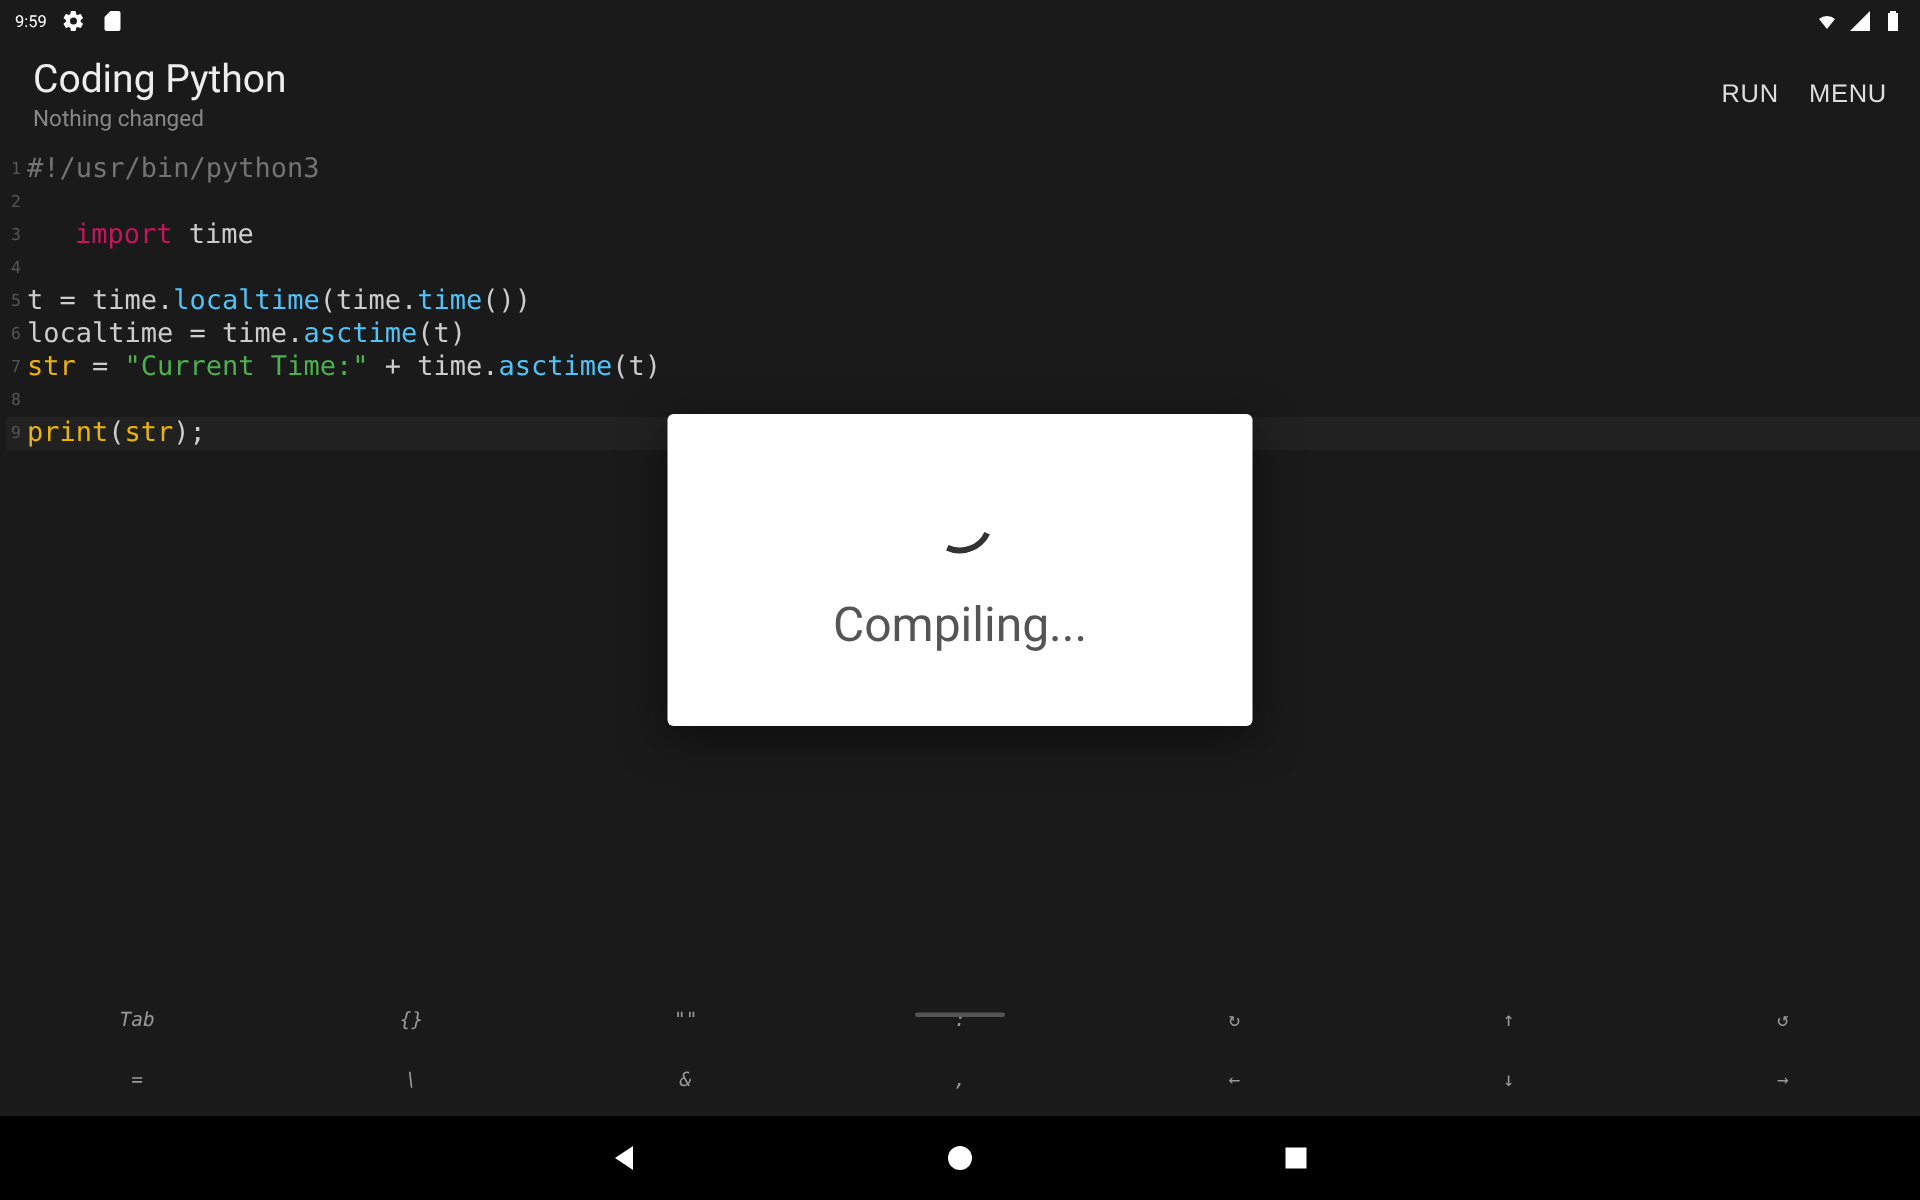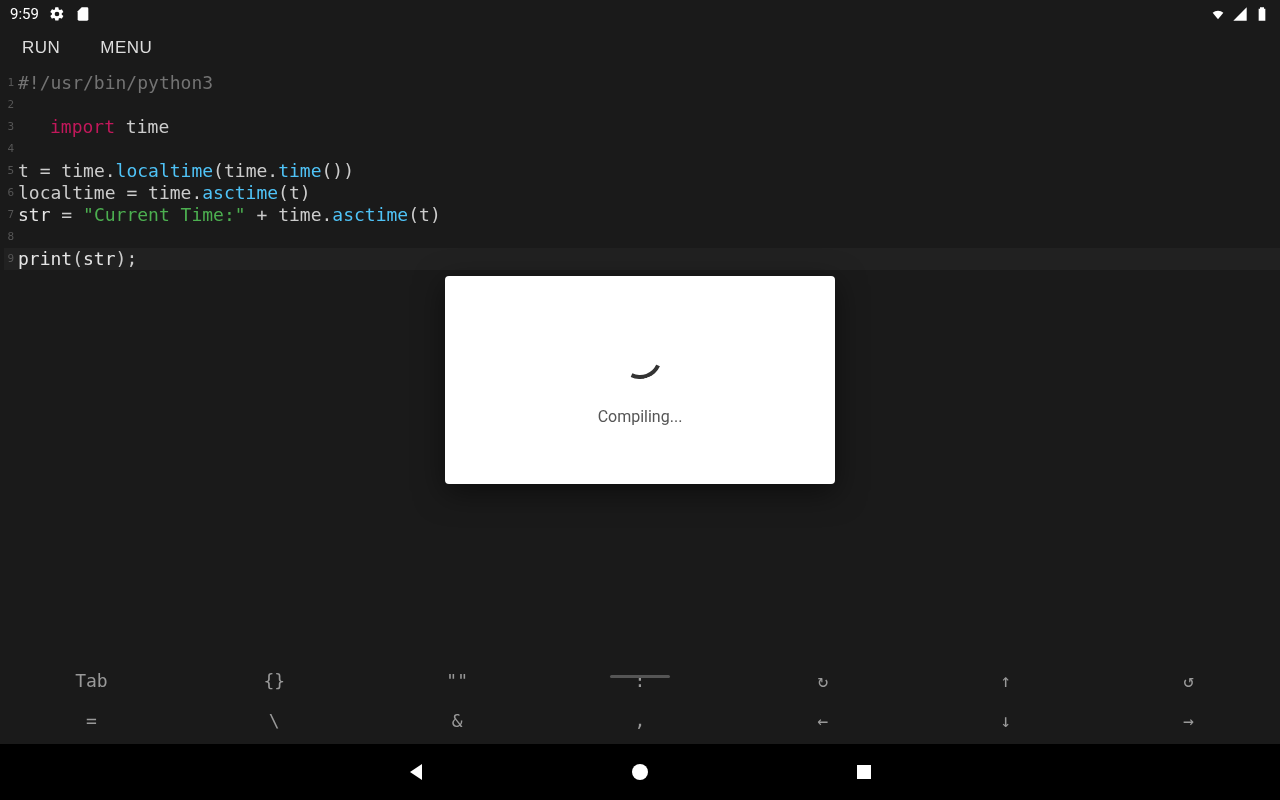--- a/index.html
+++ b/index.html
@@ -12,35 +12,35 @@
     overflow: hidden;
     position: relative;
   }
   .status-bar {
     height: 28px;
     display: flex;
     align-items: center;
     justify-content: space-between;
     padding: 0 10px;
     color: #fff;
-    font-size: 15px;
+    font-size: 11px;
   }
   .status-left { display: flex; align-items: center; gap: 10px; }
   .status-right { display: flex; align-items: center; gap: 6px; }
   .status-icon { width: 16px; height: 16px; display: inline-block; }
   .header {
     display: flex;
     justify-content: space-between;
     align-items: center;
     padding: 10px 22px 8px 22px;
   }
   .header-left { display: flex; flex-direction: column; }
   .app-title { font-size: 26px; font-weight: 400; color: #eee; }
   .app-subtitle { font-size: 15px; color: #888; margin-top: 2px; }
-  .header-right { display: flex; gap: 40px; }
+  .header-right { display: flex; gap: 20px; }
   .header-btn {
     color: #ddd;
     font-size: 17px;
     font-weight: 500;
     letter-spacing: 0.5px;
     background: none;
     border: none;
     cursor: pointer;
   }
   .editor {
@@ -60,21 +60,21 @@
     user-select: none;
     line-height: 22px;
   }
   .code { flex: 1; }
   .line-hl { background: rgba(255,255,255,0.03); }
   .tok-comment { color: #737373; }
   .tok-keyword { color: #c2185b; margin-left: 32px; }
   .tok-ident { color: #ccc; }
   .tok-string { color: #4caf50; }
   .tok-func { color: #4fc3f7; }
-  .tok-builtin { color: #e5e5e5; }
+  .tok-builtin { color: #eab308; }
   .tok-punct { color: #ccc; }
   .tok-op { color: #ccc; }
   .dialog-overlay {
     position: absolute;
     left: 0; top: 0; right: 0; bottom: 0;
     display: flex;
     align-items: center;
     justify-content: center;
     pointer-events: none;
   }
@@ -95,35 +95,36 @@
   .spinner {
     width: 44px;
     height: 44px;
     border: 4px solid transparent;
     border-bottom-color: #333;
     border-radius: 50%;
     transform: rotate(-20deg);
   }
   .dialog-text {
     color: #555;
-    font-size: 16px;
+    font-size: 32px;
   }
   .key-row-container {
     position: absolute;
     bottom: 60px;
     left: 0;
     right: 0;
   }
   .key-row {
     display: flex;
     justify-content: space-around;
     align-items: center;
     height: 40px;
     color: #999;
-    font-size: 18px;
+    font-size: 13px;
+    font-style: italic;
   }
   .key-cell {
     flex: 1;
     text-align: center;
     font-family: "Menlo","Consolas",monospace;
   }
   .nav-bar {
     position: absolute;
     bottom: 0;
     left: 0;
@@ -177,20 +178,24 @@
     </span>
     <span class="status-icon">
       <svg viewBox="0 0 24 24" fill="#fff">
           <path d="M15 2h-6v2H7v18h10V4h-2z"></path>
         </svg>
     </span>
   </div>
 </div>
 
 <div class="header">
+  <div class="header-left">
+    <div class="app-title">Coding Python</div>
+    <div class="app-subtitle">Nothing changed</div>
+  </div>
   <div class="header-right">
     <button class="header-btn">RUN</button>
     <button class="header-btn">MENU</button>
   </div>
 </div>
 
 <div class="editor" id="editor"><div class="line"><span class="gutter">1</span><span class="code"><span class="tok-comment">#!/usr/bin/python3</span></span></div><div class="line"><span class="gutter">2</span><span class="code">&nbsp;</span></div><div class="line"><span class="gutter">3</span><span class="code"><span class="tok-keyword">import</span><span class="tok-ident"> time</span></span></div><div class="line"><span class="gutter">4</span><span class="code">&nbsp;</span></div><div class="line"><span class="gutter">5</span><span class="code"><span class="tok-ident">t </span><span class="tok-op">=</span><span class="tok-ident"> time</span><span class="tok-punct">.</span><span class="tok-func">localtime</span><span class="tok-punct">(</span><span class="tok-ident">time</span><span class="tok-punct">.</span><span class="tok-func">time</span><span class="tok-punct">())</span></span></div><div class="line"><span class="gutter">6</span><span class="code"><span class="tok-ident">localtime </span><span class="tok-op">=</span><span class="tok-ident"> time</span><span class="tok-punct">.</span><span class="tok-func">asctime</span><span class="tok-punct">(</span><span class="tok-ident">t</span><span class="tok-punct">)</span></span></div><div class="line"><span class="gutter">7</span><span class="code"><span class="tok-builtin">str</span><span class="tok-ident"> </span><span class="tok-op">=</span><span class="tok-ident"> </span><span class="tok-string">"Current Time:"</span><span class="tok-ident"> </span><span class="tok-op">+</span><span class="tok-ident"> time</span><span class="tok-punct">.</span><span class="tok-func">asctime</span><span class="tok-punct">(</span><span class="tok-ident">t</span><span class="tok-punct">)</span></span></div><div class="line"><span class="gutter">8</span><span class="code">&nbsp;</span></div><div class="line line-hl"><span class="gutter">9</span><span class="code"><span class="tok-builtin">print</span><span class="tok-punct">(</span><span class="tok-builtin">str</span><span class="tok-punct">);</span></span></div></div>
 
 <div class="dialog-overlay">
   <div class="dialog">

